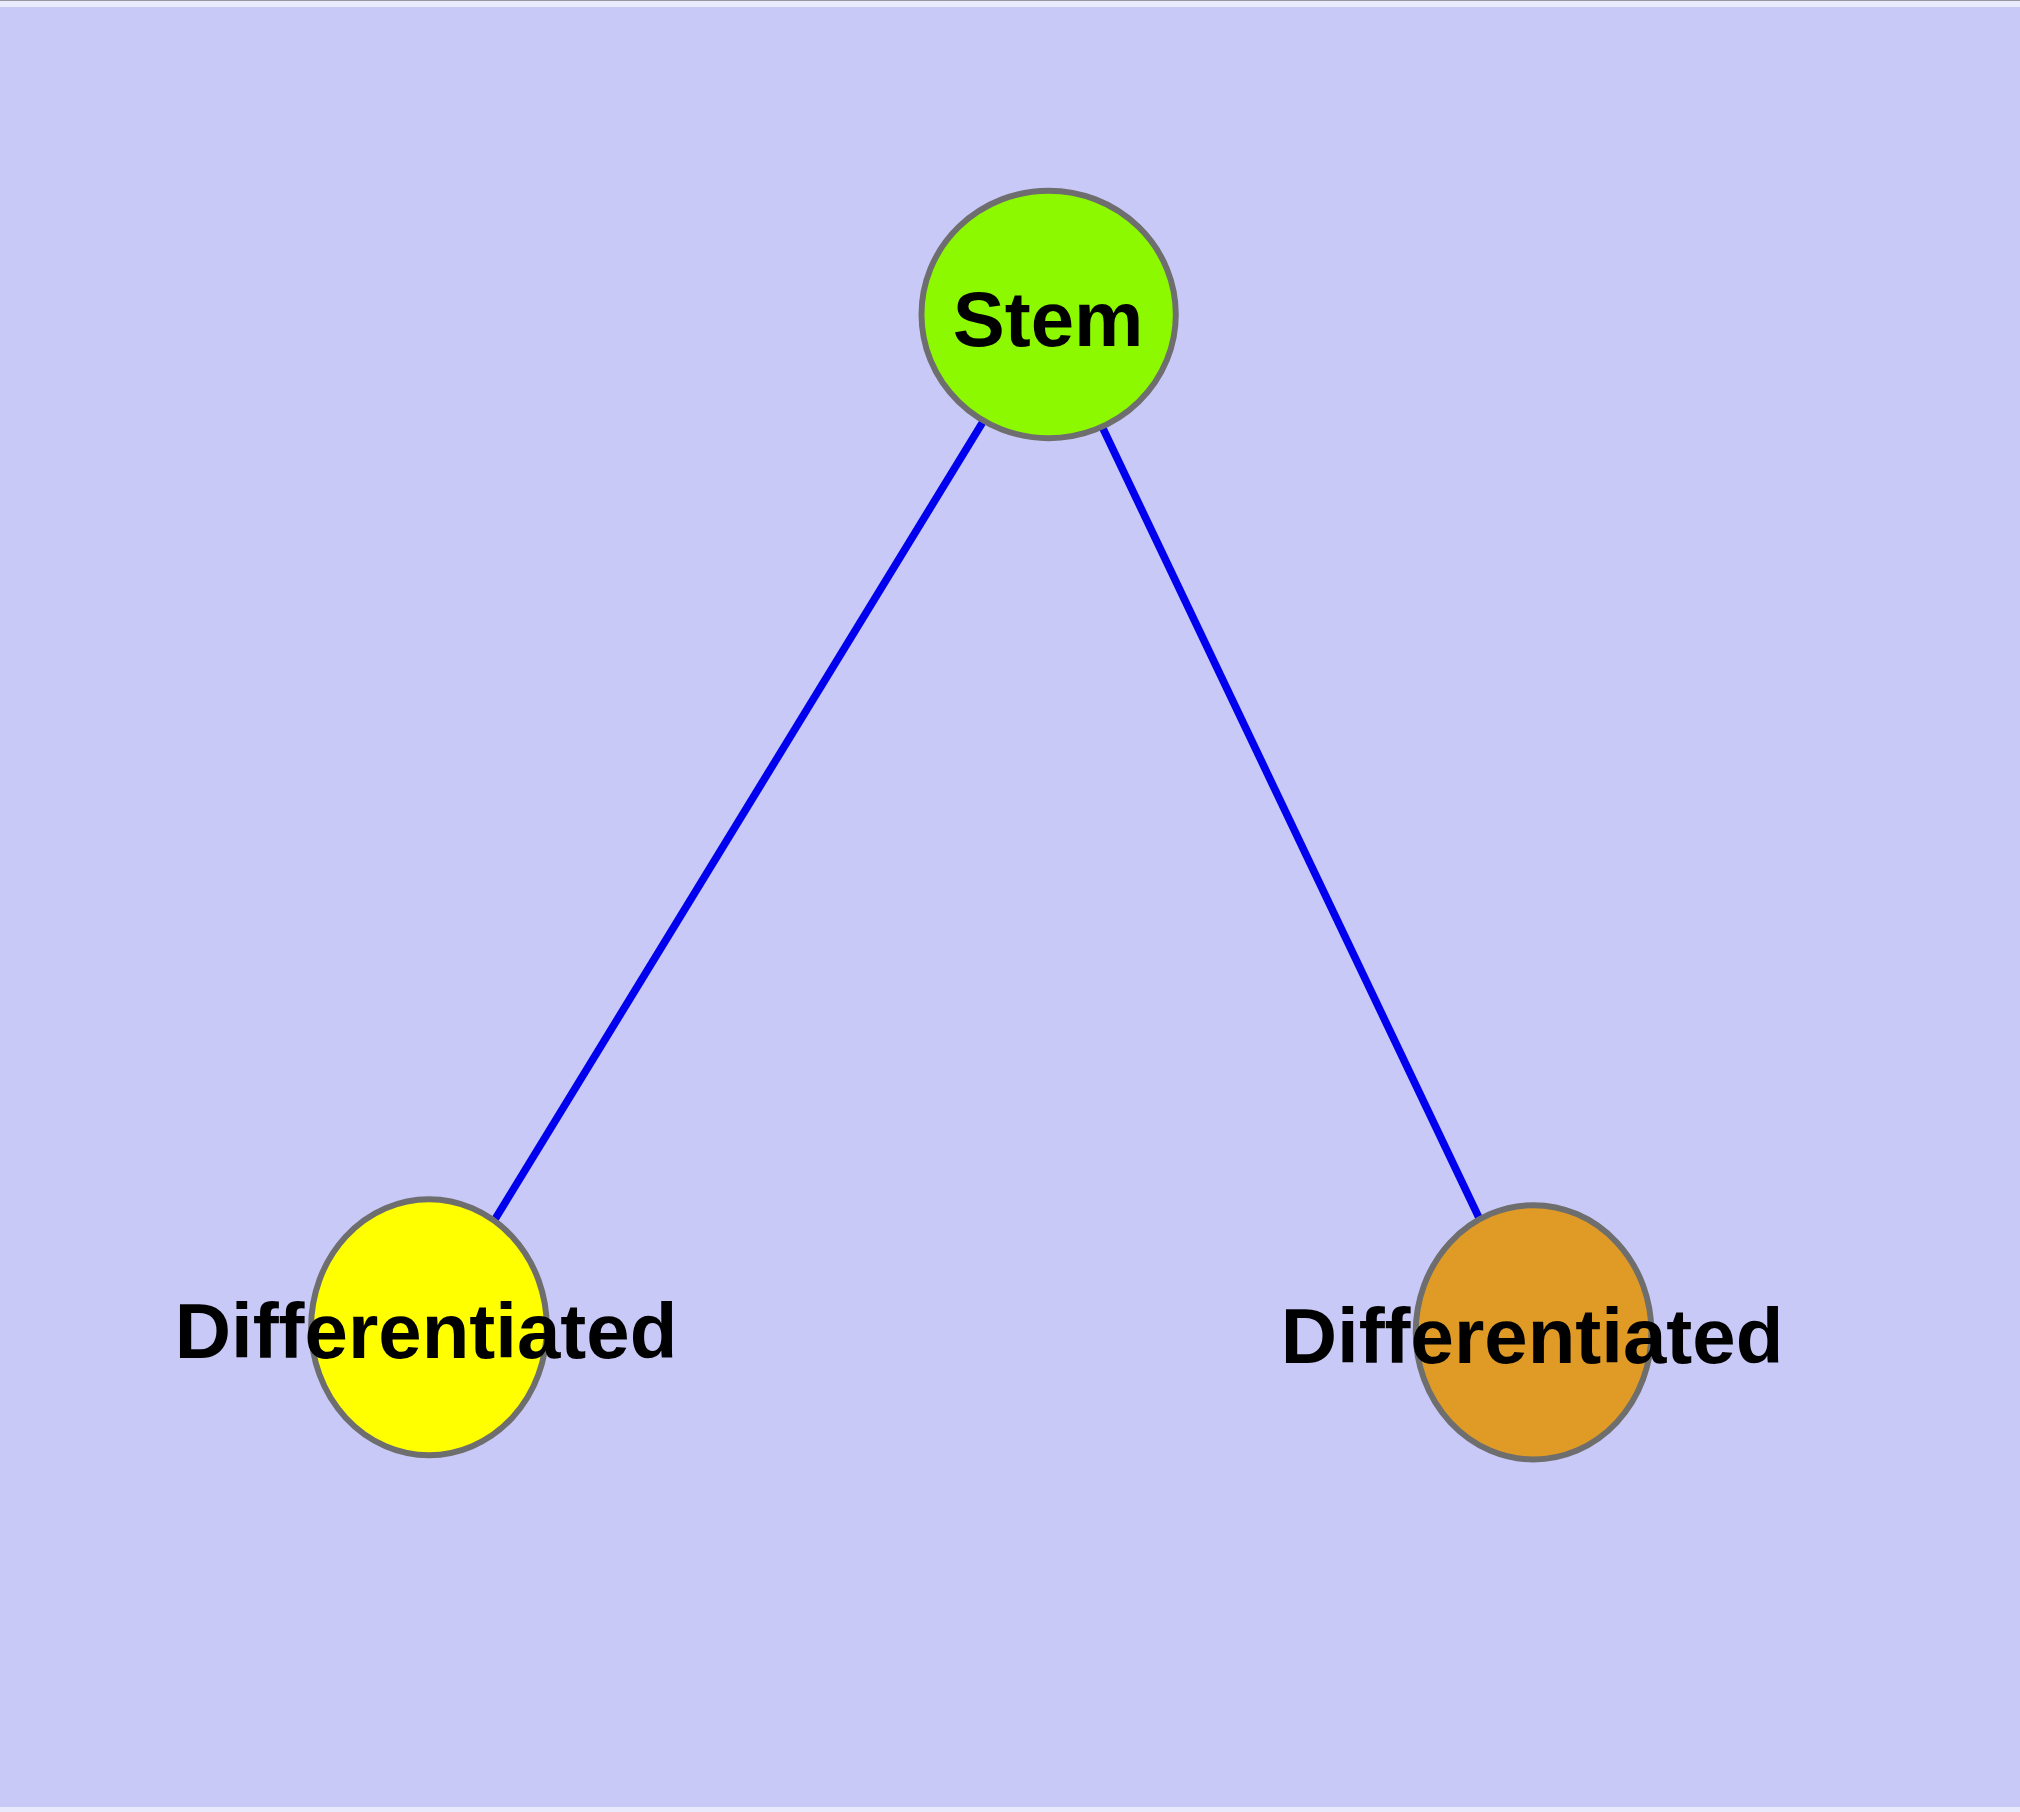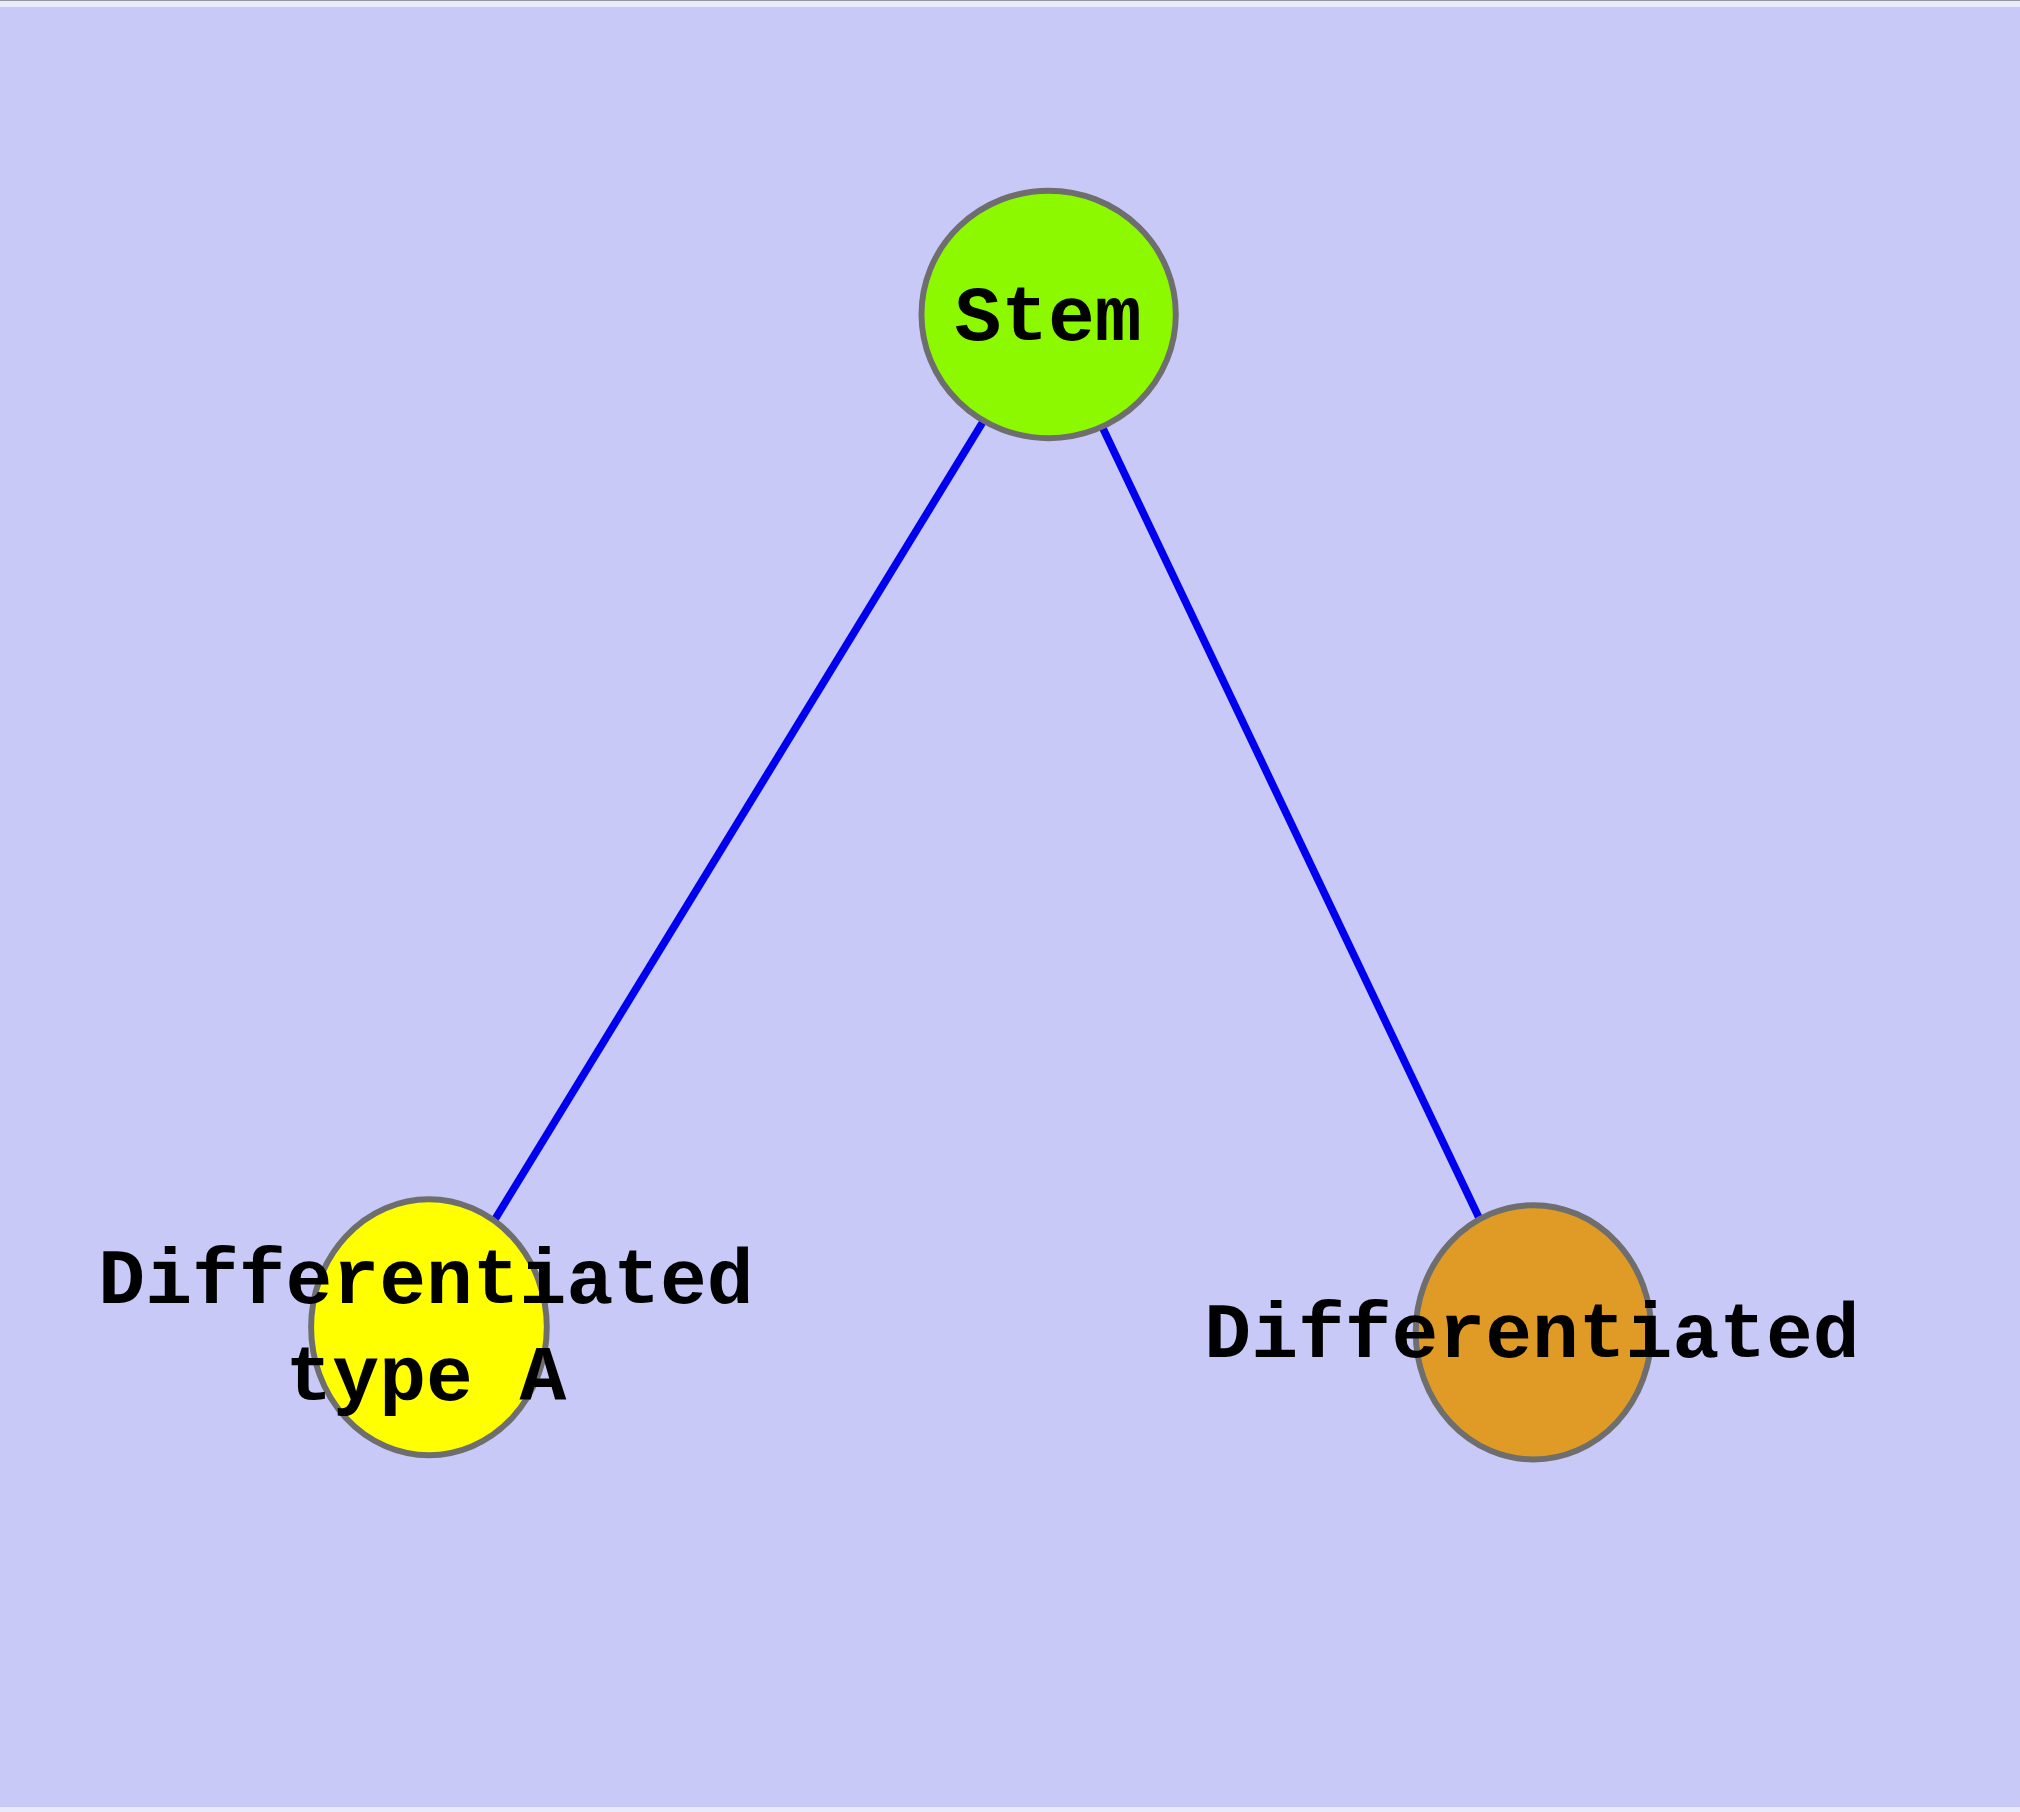--- a/index.html
+++ b/index.html
@@ -41,21 +41,20 @@
   .node-label {
     position: absolute;
     transform: translate(-50%, -50%);
     color: var(--label-color);
     font-size: 78px;
     font-weight: bold;
     line-height: 97px;
     text-align: center;
     white-space: nowrap;
     letter-spacing: 0;
-    font-family: Liberation Mono, monospace;
   }
   .label-line { display: block; }
   .window-edge {
     position: absolute;
     left: 0;
     width: 100%;
     background: var(--window-edge-light);
   }
   #window-top-edge {
     top: 0;
@@ -81,21 +80,20 @@
     <ellipse class="node-shape" cx="506" cy="1566" rx="139" ry="151" fill="#ffff00"></ellipse>
     <ellipse class="node-shape" cx="1809" cy="1572" rx="139" ry="150" fill="#e09b26"></ellipse>
   </svg>
 
   <div class="node-label" style="left:1048px; top:319px;">
     <span class="label-line">Stem</span>
   </div>
 
   <div class="node-label" style="left:426px; top:1331px;">
     <span class="label-line">Differentiated</span>
-    <span class="label-line">type A</span>
   </div>
 
   <div class="node-label" style="left:1532px; top:1336px;">
     <span class="label-line">Differentiated</span>
   </div>
 
   <div id="window-top-edge" class="window-edge"></div>
   <div id="window-bottom-edge" class="window-edge"></div>
 
 </div>

